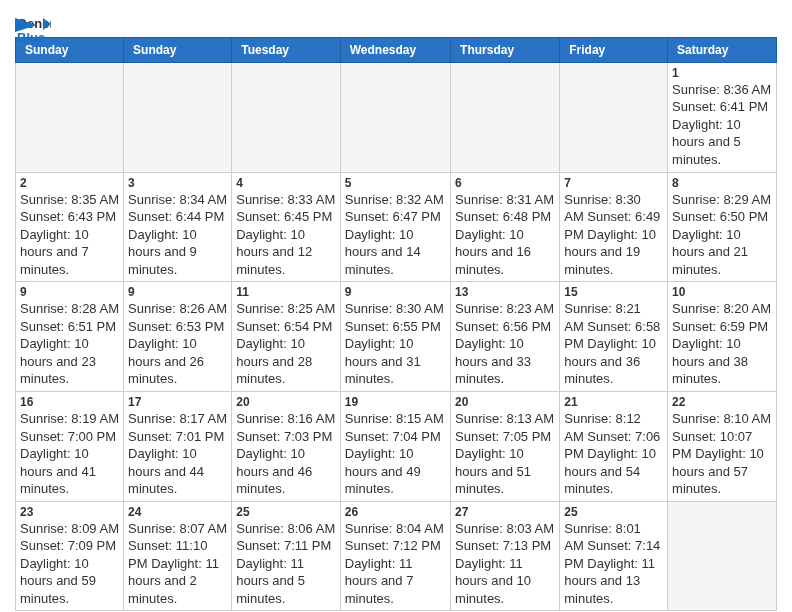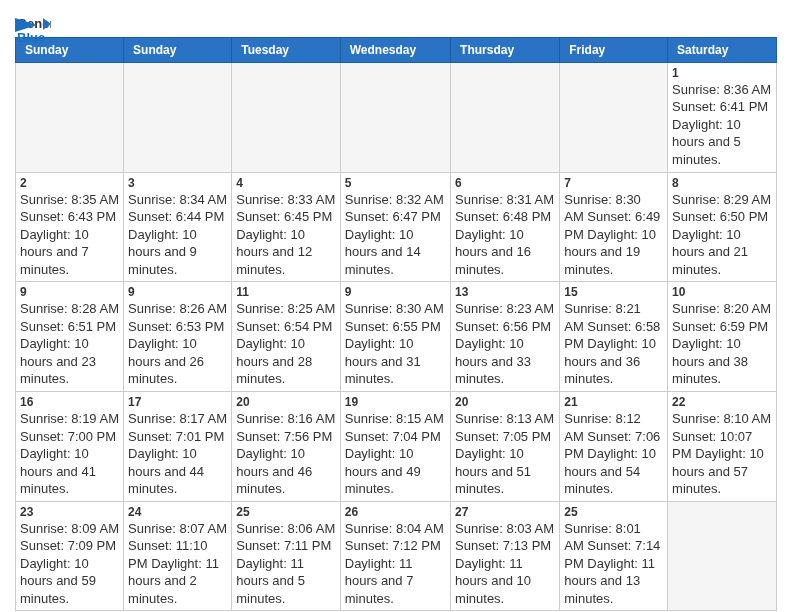--- a/index.html
+++ b/index.html
@@ -246,21 +246,21 @@
           <td>
             <span class="day-num">17</span>
             <div class="day-info">Sunrise: 8:17 AM
 Sunset: 7:01 PM
 Daylight: 10 hours
 and 44 minutes.</div>
           </td>
           <td>
             <span class="day-num">20</span>
             <div class="day-info">Sunrise: 8:16 AM
-Sunset: 7:56 PM
+Sunset: 7:03 PM
 Daylight: 10 hours
 and 46 minutes.</div>
           </td>
           <td>
             <span class="day-num">19</span>
             <div class="day-info">Sunrise: 8:15 AM
 Sunset: 7:04 PM
 Daylight: 10 hours
 and 49 minutes.</div>
           </td>

